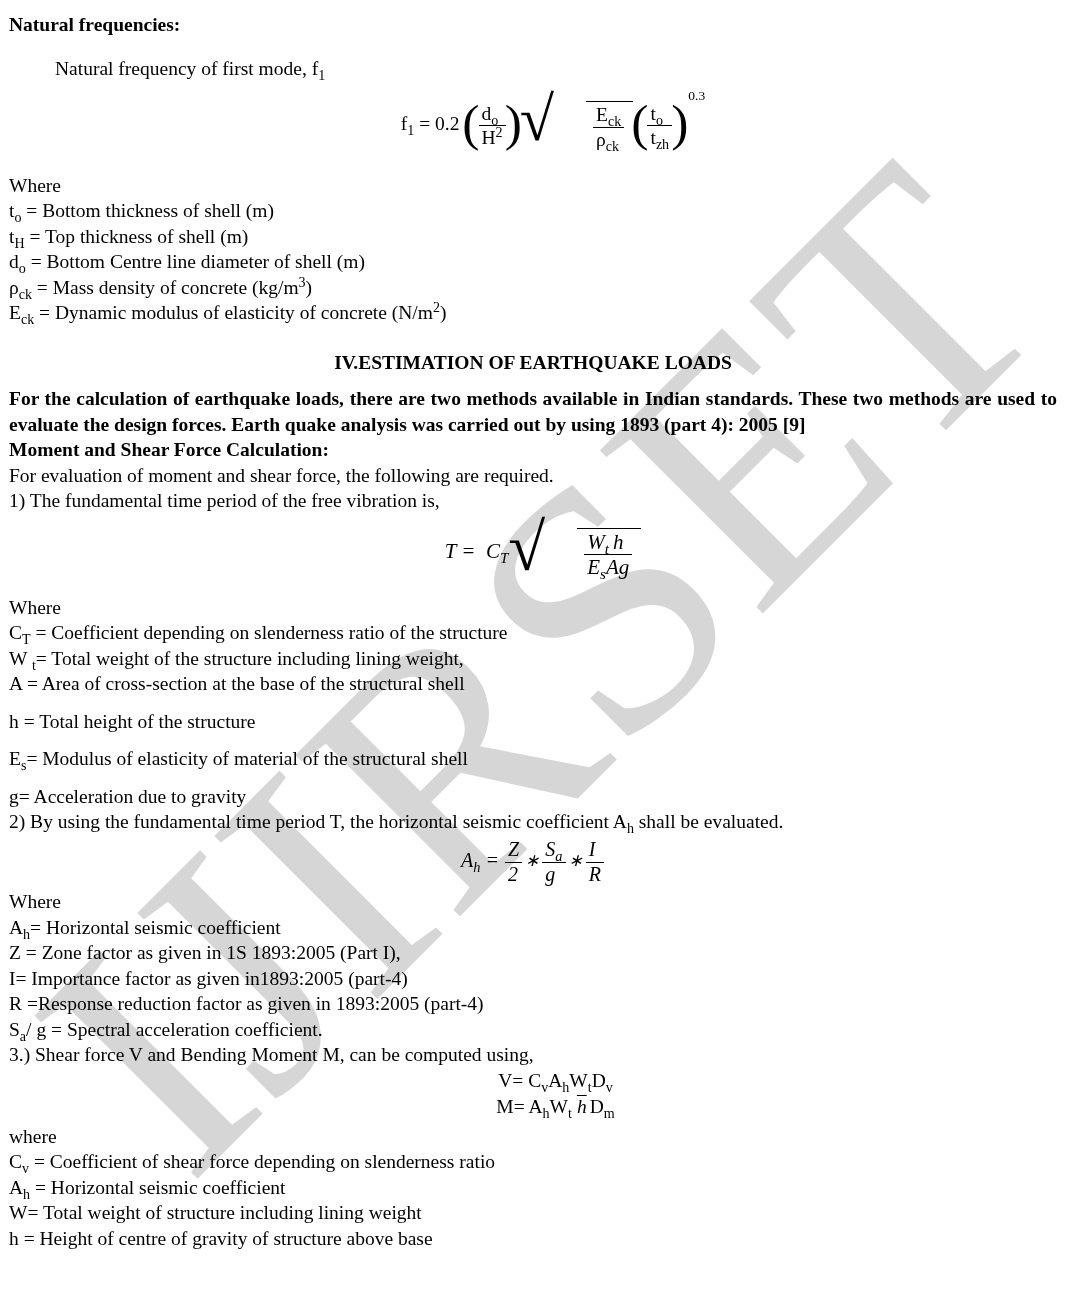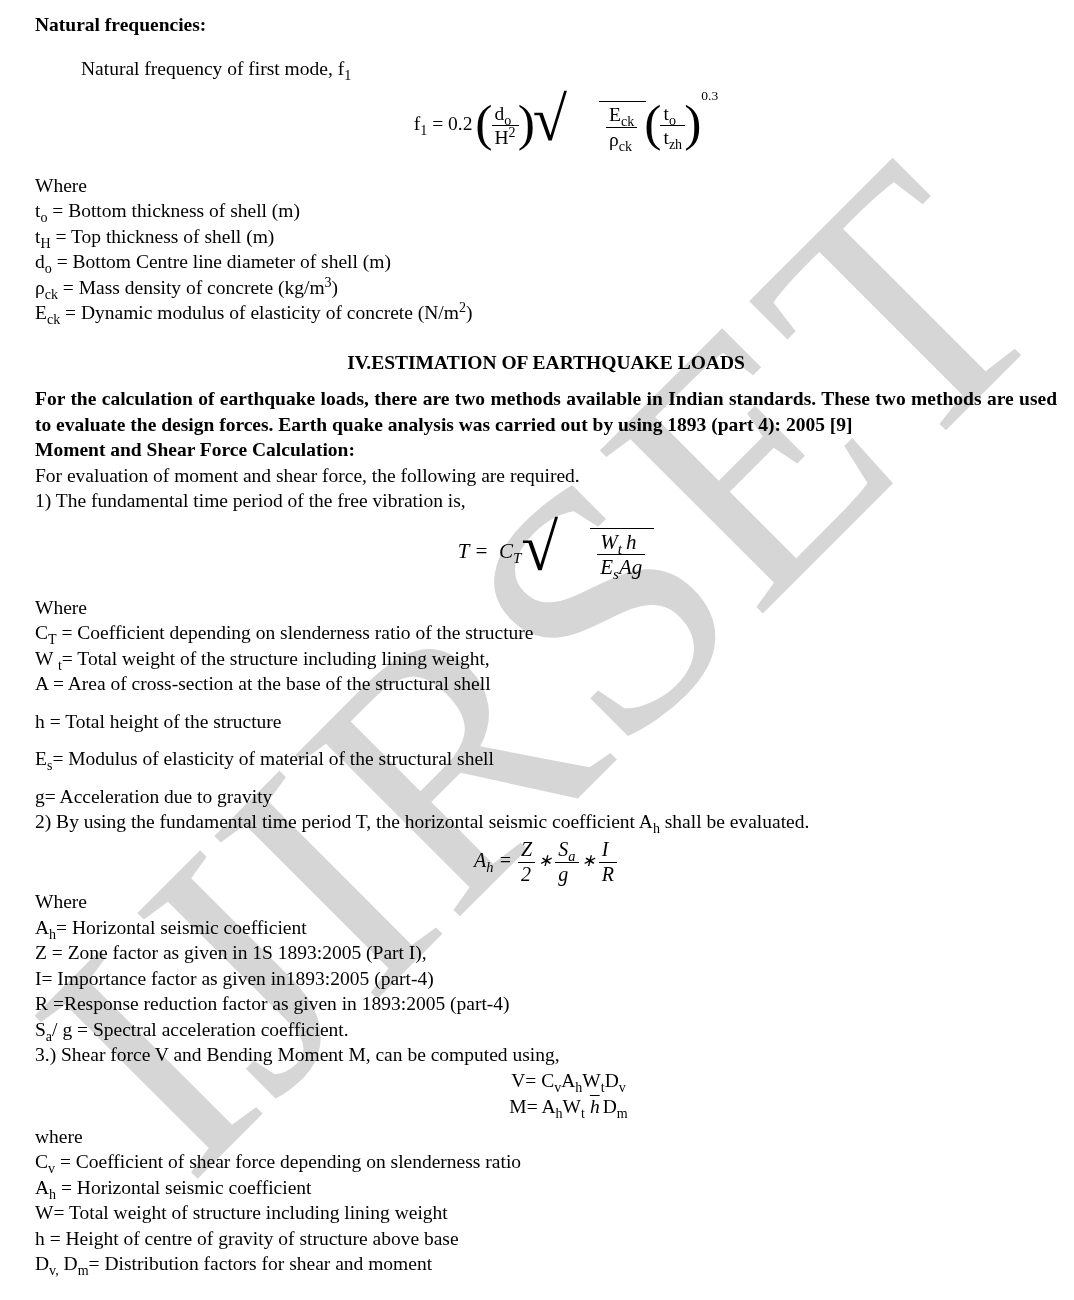--- a/index.html
+++ b/index.html
@@ -10,21 +10,21 @@
     font-size:19.5px;
     position:relative;overflow:hidden;
   }
   .wm{
     position:absolute;left:540px;top:668px;
     transform:translate(-50%,-50%) rotate(-45deg);
     font-family:"Liberation Serif",serif;
     font-size:352px;line-height:1;color:#d6d6d6;
     white-space:nowrap;z-index:0;letter-spacing:0px;
   }
-  .content{position:relative;z-index:1;padding:12px 17px 0 35px;}
+  .content{position:relative;z-index:1;padding:12px 17px 0 9px;}
   .line{line-height:25.5px;}
   .bold{font-weight:bold;}
   .center{text-align:center;}
   .justify{text-align:justify;}
   .indent{padding-left:46px;margin-top:18px;}
   sub.sb{font-size:0.72em;line-height:0;}
   sup.sp{font-size:0.72em;line-height:0;}
   .gap{margin-top:12px;}
 
   
@@ -102,15 +102,14 @@
   <div class="line">3.) Shear force V and Bending Moment M, can be computed using,</div>
 
   <div class="fline"><span>V</span><span>= </span><span>C</span><sub class="sb">v</sub><span>A</span><sub class="sb">h</sub><span>W</span><sub class="sb">t</sub><span>D</span><sub class="sb">v</sub></div>
   <div class="fline"><span>M</span><span>= </span><span>A</span><sub class="sb">h</sub><span>W</span><sub class="sb">t</sub><span class="obar">h</span><span>D</span><sub class="sb">m</sub></div>
 
   <div class="line" style="margin-top:4px;">where</div>
   <div class="line"><span>C</span><sub class="sb">v</sub><span> = Coefficient of shear force depending on slenderness ratio</span></div>
   <div class="line"><span>A</span><sub class="sb">h</sub><span> = Horizontal seismic coefficient</span></div>
   <div class="line"><span>W</span><span>= Total weight of structure including lining weight</span></div>
   <div class="line"><span>h</span><span> = Height of centre of gravity of structure above base</span></div>
-  <div class="line"><span>D</span><sub class="sb">v,</sub><span> D</span><sub class="sb">m</sub><span>= Distribution factors for shear and moment</span></div>
 
 </div>
 
 </body></html>

